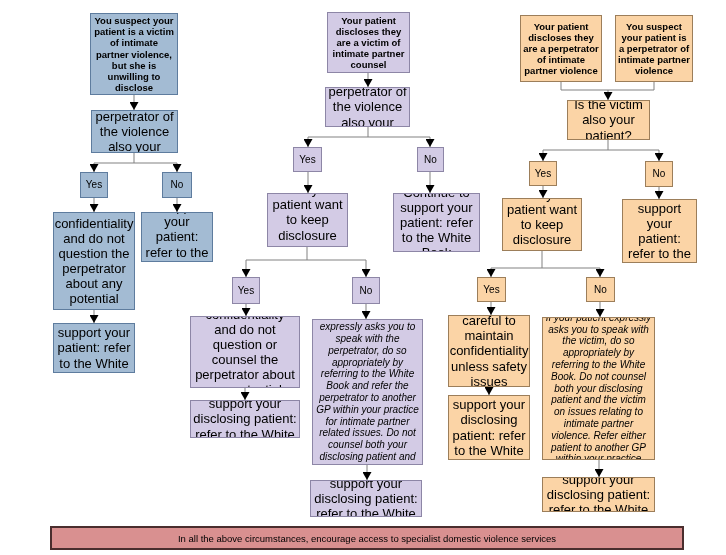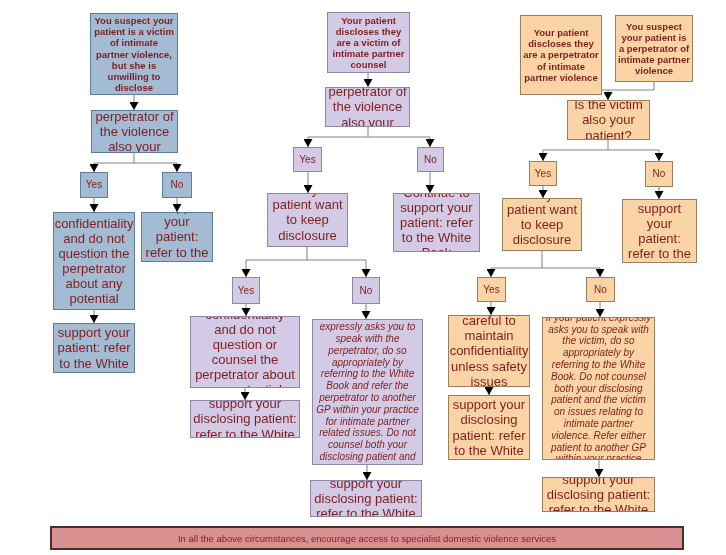--- a/index.html
+++ b/index.html
@@ -1,21 +1,21 @@
 <!DOCTYPE html>
 <html style="--blue-fill: #A3BBD3; --blue-border: #5E7C9E; --purple-fill: #D3CBE5; --purple-border: #8D86A6; --orange-fill: #FBD4A6; --orange-border: #9C7E5A; --banner-fill: #D99090; --banner-border: #4A2E2E; --line: #818181; --arrow: #000000;"><head>
 <meta charset="utf-8">
 <style>
   html, body { margin: 0; padding: 0; background: #ffffff; }
   #canvas {
     position: relative;
     width: 726px; height: 555px;
     background: #ffffff;
     font-family: "Liberation Sans", sans-serif;
-    color: #7f1d1d;
+    color: #000000;
   }
   #wires { position: absolute; left: 0; top: 0; width: 726px; height: 555px; }
   #wires .c { stroke: var(--line); fill: none; stroke-width: 1; }
   .node {
     position: absolute;
     box-sizing: border-box;
     display: flex; align-items: center; justify-content: center;
     text-align: center;
     font-size: 13px; line-height: 1.16;
     padding: 2px;
@@ -101,21 +101,21 @@
   <div class="node purple small" style="left:417px;top:147px;width:27px;height:25px">No</div>
   <div class="node purple" style="left:267px;top:193px;width:81px;height:54px">Does your patient want to keep disclosure confidential?</div>
   <div class="node purple" style="left:393px;top:193px;width:87px;height:59px">Continue to support your patient: refer to the White Book</div>
   <div class="node purple small" style="left:232px;top:277px;width:28px;height:27px">Yes</div>
   <div class="node purple small" style="left:352px;top:277px;width:28px;height:27px">No</div>
   <div class="node purple" style="left:190px;top:316px;width:110px;height:72px">Be very careful to maintain confidentiality and do not question or counsel the perpetrator about any potential intimate partner violence</div>
   <div class="node purple" style="left:190px;top:400px;width:110px;height:38px">Continue to support your disclosing patient: refer to the White Book</div>
   <div class="node purple dense" style="left:312px;top:319px;width:111px;height:146px">If your patient expressly asks you to speak with the perpetrator, do so appropriately by referring to the White Book and refer the perpetrator to another GP within your practice for intimate partner related issues. Do not counsel both your disclosing patient and the perpetrator.</div>
   <div class="node purple" style="left:310px;top:480px;width:112px;height:37px">Continue to support your disclosing patient: refer to the White Book</div>
 
-  <div class="node orange bold" style="left:520px;top:15px;width:82px;height:80px">Your patient discloses they are a perpetrator of intimate partner violence</div>
+  <div class="node orange bold" style="left:520px;top:15px;width:82px;height:67px">Your patient discloses they are a perpetrator of intimate partner violence</div>
   <div class="node orange bold" style="left:615px;top:15px;width:78px;height:67px">You suspect your patient is a perpetrator of intimate partner violence</div>
   <div class="node orange" style="left:567px;top:100px;width:83px;height:40px">Is the victim also your patient?</div>
   <div class="node orange small" style="left:529px;top:161px;width:28px;height:25px">Yes</div>
   <div class="node orange small" style="left:645px;top:161px;width:28px;height:26px">No</div>
   <div class="node orange" style="left:502px;top:198px;width:80px;height:53px">Does your patient want to keep disclosure confidential?</div>
   <div class="node orange" style="left:622px;top:199px;width:75px;height:64px">Continue to support your patient: refer to the White Book</div>
   <div class="node orange small" style="left:477px;top:277px;width:29px;height:25px">Yes</div>
   <div class="node orange small" style="left:586px;top:277px;width:29px;height:25px">No</div>
   <div class="node orange" style="left:448px;top:315px;width:82px;height:72px">Be very careful to maintain confidentiality unless safety issues override</div>
   <div class="node orange" style="left:448px;top:395px;width:82px;height:65px">Continue to support your disclosing patient: refer to the White Book</div>

